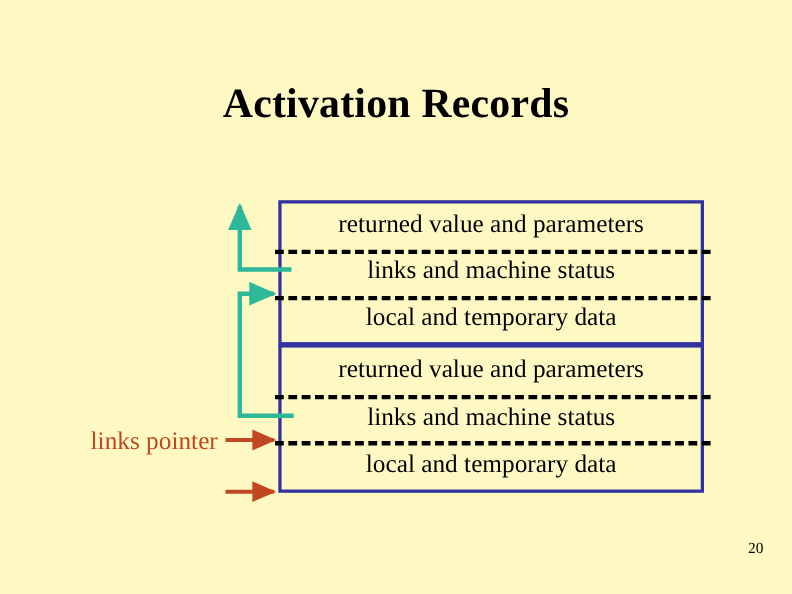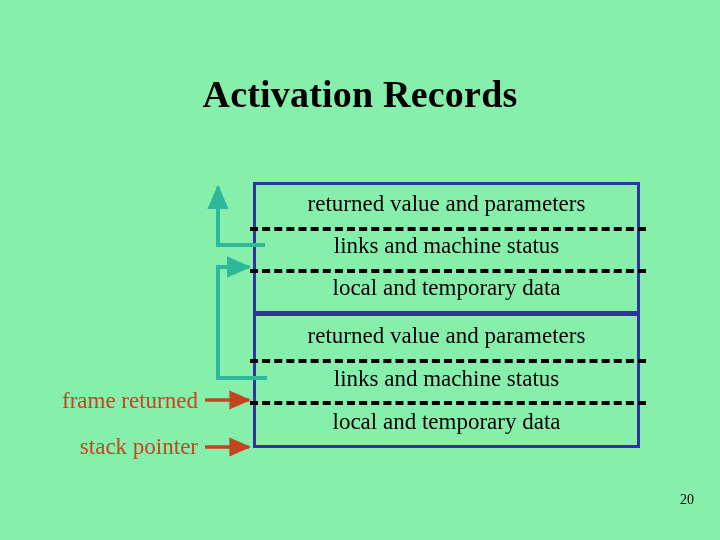--- a/index.html
+++ b/index.html
@@ -7,21 +7,21 @@
     padding: 0;
     background: #ffffff;
   }
   body {
     font-family: "Liberation Serif", serif;
   }
   #slide {
     position: relative;
     width: 720px;
     height: 540px;
-    background: #86efac;
+    background: #fef9c3;
     overflow: hidden;
   }
 
   
   #slide-title {
     position: absolute;
     left: 0;
     top: 72px;
     width: 720px;
     text-align: center;
@@ -139,19 +139,18 @@
 
     <path d="M265,245 L218,245 L218,187" fill="none" stroke="#2eb89a" stroke-width="4" stroke-linecap="butt" stroke-linejoin="miter" marker-end="url(#teal-arrow)"></path>
 
     <path d="M267,378 L218,378 L218,267 L249,267" fill="none" stroke="#2eb89a" stroke-width="4" stroke-linecap="butt" stroke-linejoin="miter" marker-end="url(#teal-arrow)"></path>
 
     <line x1="205" y1="400" x2="249" y2="400" stroke="#c2461f" stroke-width="3.5" marker-end="url(#red-arrow)"></line>
 
     <line x1="205" y1="447" x2="249" y2="447" stroke="#c2461f" stroke-width="3.5" marker-end="url(#red-arrow)"></line>
   </svg>
 
-  <div id="frame-pointer-label" class="ptr-label">frame returned</div>
+  <div id="frame-pointer-label" class="ptr-label">links pointer</div>
 
-  <div id="stack-pointer-label" class="ptr-label">stack pointer</div>
 
   <div id="page-number">20</div>
 
 </div>
 
 </body></html>

